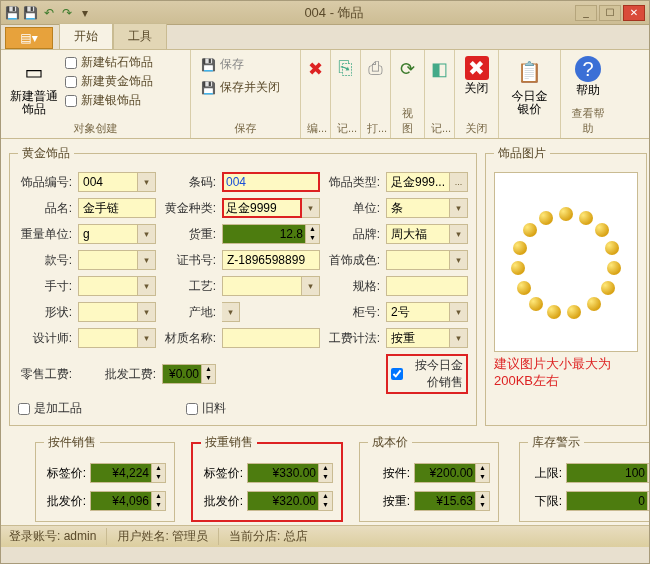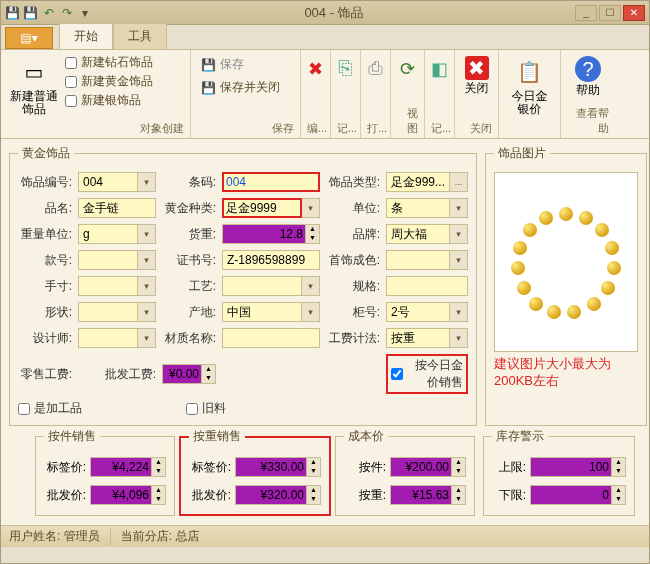--- a/index.html
+++ b/index.html
@@ -14,21 +14,21 @@
   .winbtn.close { background: #d94b3a; color: #fff; border-color: #a5331f; }
 
   .tabs { height: 24px; display: flex; align-items: flex-end; padding-left: 4px; background: #e8e0cf; }
   .tabhdr { padding: 4px 14px; background: #f7f2e4; border: 1px solid #c9bb92; border-bottom: none; margin-right: 0; color: #5a4a2a; }
   .tabhdr.inactive { background: #e2d6b5; }
   .apptab { width: 48px; height: 22px; background: #e7a23c; border: 1px solid #b97f1f; margin-right: 6px; display: flex; align-items: center; justify-content: center; }
 
   .ribbon { height: 90px; background: #f7f2e4; border-top: 1px solid #c9bb92; border-bottom: 1px solid #c9bb92; display: flex; }
   .group { border-right: 1px solid #d8cda9; padding: 4px 6px 2px 6px; display: flex; flex-direction: column; justify-content: space-between; }
   .group .body { display: flex; gap: 4px; align-items: flex-start; flex: 1; }
-  .group .lbl { text-align: right; color: #7a6a48; font-size: 11px; padding-top: 2px; }
+  .group .lbl { text-align: center; color: #7a6a48; font-size: 11px; padding-top: 2px; }
   .bigbtn { width: 54px; display: flex; flex-direction: column; align-items: center; gap: 2px; padding: 2px; }
   .bigbtn .ico { width: 32px; height: 32px; display: flex; align-items: center; justify-content: center; font-size: 20px; }
   .bigbtn .txt { text-align: center; font-size: 12px; line-height: 1.1; }
   .chk { display: flex; align-items: center; gap: 4px; font-size: 12px; color: #5a4a2a; }
   .chk input { width: 12px; height: 12px; }
   .ribsmall { display: flex; flex-direction: column; gap: 2px; }
   .ribbtn { display: flex; align-items: center; gap: 4px; padding: 2px 4px; color: #888; }
   .ribicon { width: 24px; height: 40px; display:flex; flex-direction:column; align-items:center; justify-content:flex-start; padding-top:4px; gap:2px;}
   .ribicon .i { font-size:18px; }
 
@@ -37,33 +37,33 @@
   legend { color: #5a4a2a; padding: 0 4px; }
 
   .toprow { display: flex; gap: 8px; }
   .maingrid { flex: 1; }
   .mg { display: grid; grid-template-columns: 54px 78px 54px 98px 54px 82px; column-gap: 6px; row-gap: 6px; align-items: center; margin-top: 4px; }
   .mg label { color: #333; text-align: right; }
   .inp { display: flex; }
   .inp input { flex: 1; min-width: 0; border: 1px solid #c9bb92; height: 20px; padding: 0 4px; background:#fef9c3; }
   .inp button, .dd { width: 18px; height: 20px; border: 1px solid #c9bb92; border-left: none; background: #ece3cc; font-size:9px; color:#6b5a34; }
   .spin { display:flex; }
-  .spin input { flex:1; min-width:0; border:1px solid #c9bb92; height:20px; text-align:right; padding:0 2px; background:#a21caf;}
+  .spin input { flex:1; min-width:0; border:1px solid #c9bb92; height:20px; text-align:right; padding:0 2px; background:#4d7c0f;}
   .spinbtn { width:14px; display:flex; flex-direction:column; border:1px solid #c9bb92; border-left:none;}
   .spinbtn span{ flex:1; font-size:7px; text-align:center; background:#ece3cc; line-height:1;}
 
   .imgbox { width: 156px; }
   .imgbox .img { width: 144px; height: 180px; border: 1px solid #c9bb92; background:#fff; display:flex; align-items:center; justify-content:center; margin-top:4px;}
   .beads { width: 110px; height: 110px; position: relative; }
   .bead { position:absolute; width:14px; height:14px; border-radius:50%; background: radial-gradient(circle at 30% 30%, #ffe87a, #d9a316 70%); }
   .note { color: #d22; font-size: 13px; margin-top: 4px; line-height:1.3;}
 
   .redbox { border: 2px solid #d22 !important; }
 
-  .botrow { display: flex; gap: 8px; margin-top: 2px; padding-left: 26px; }
+  .botrow { display: flex; gap: 20px; margin-top: 8px; padding-left: 26px; }
   .small fieldset { height: 88px; }
   .smallgrid { display:grid; grid-template-columns: 42px 76px; row-gap:8px; column-gap:4px; align-items:center; margin-top:6px;}
   .small label { text-align:right; }
 
   .status { height: 22px; background: linear-gradient(#e8ddc0,#dcce9f); border-top:1px solid #c9bb92; display:flex; align-items:center; padding:0 8px; color:#5a4a2a; font-size:11px;}
   .status .cell { padding-right:10px; border-right:1px solid #c9bb92; margin-right:10px;}
 
   .sel { color: #1a4fd6; background: #cfe0ff; }
   .highlight-input { border: 2px solid #d22 !important; padding: 0 2px !important; }
 </style>
@@ -286,21 +286,20 @@
             <input style="">
           </div>
 
         <label>形状:</label>
         <div class="inp">
             <input style="">
             <button class="dd">▾</button>
           </div>
         <label>产地:</label>
         <div class="inp">
-            <input value="中国" style="">
             <button class="dd">▾</button>
           </div>
         <label>柜号:</label>
         <div class="inp">
             <input value="2号" style="">
             <button class="dd">▾</button>
           </div>
 
         <label>设计师:</label>
         <div class="inp">
@@ -459,15 +458,16 @@
               </div>
             </div>
       </div>
     </fieldset>
       </div>
   </div>
 
 </div>
 
 <div class="status">
+  <div class="cell"><span>登录账号:</span> <span>admin</span></div>
   <div class="cell"><span>用户姓名:</span> <span>管理员</span></div>
   <div><span>当前分店:</span> <span>总店</span></div>
 </div>
 
 </body></html>

